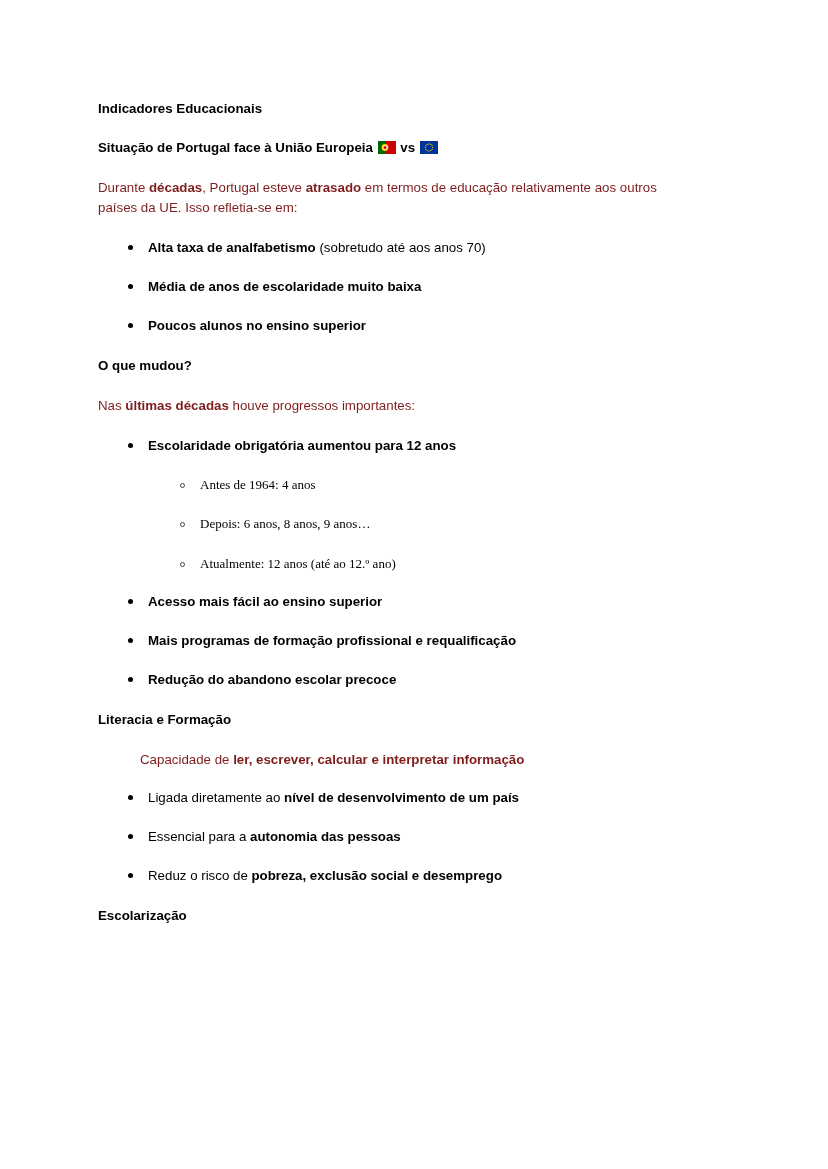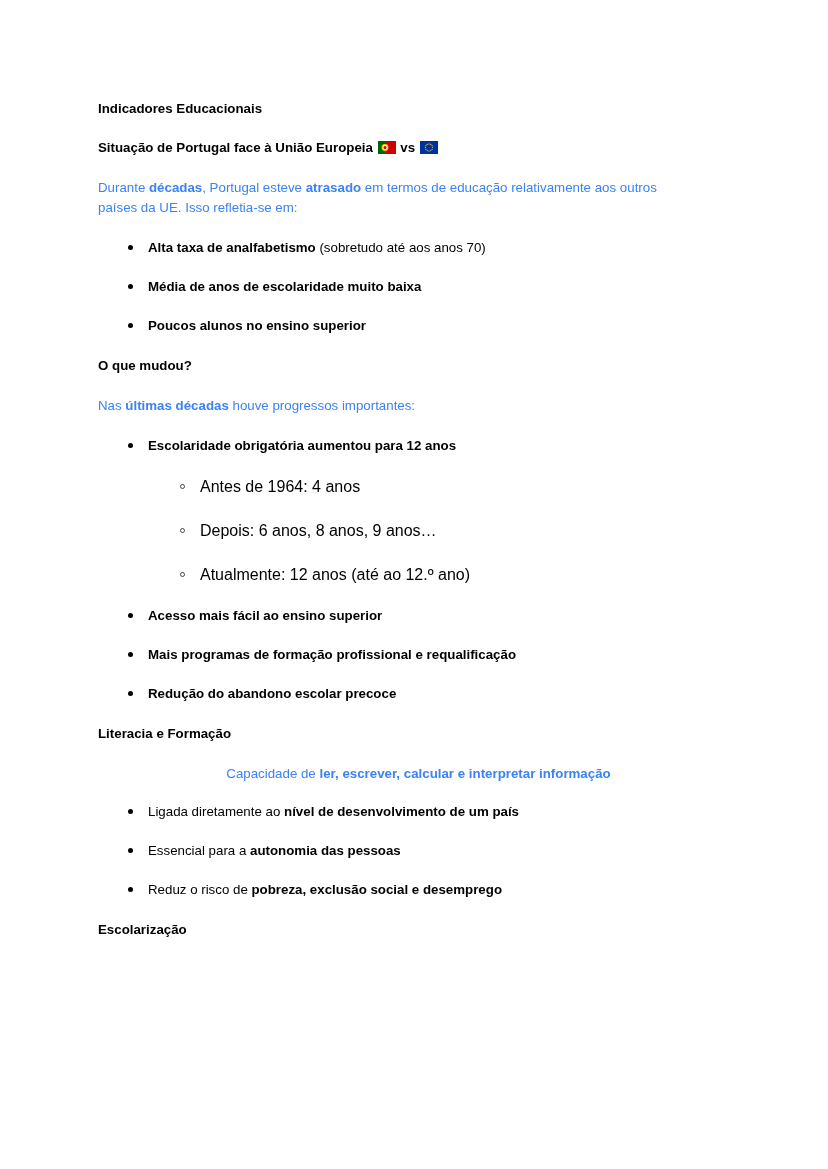--- a/index.html
+++ b/index.html
@@ -37,26 +37,25 @@
     font-size: 13.3px;
     line-height: 1.42;
     margin: 0 0 20px 0;
     color: #000;
   }
   .para {
     font-weight: normal;
     font-size: 13.3px;
     line-height: 1.52;
     margin: 0 0 20px 0;
-    color: #3b82f6;
+    color: #7f1d1d;
   }
   .para.indented {
     margin-left: 42px;
     margin-bottom: 18px;
-    text-align: center;
   }
 
   
   ul.level1 {
     list-style: none;
     margin: 0 0 18px 0;
     padding: 0;
   }
   ul.level1 > li.bullet {
     position: relative;
@@ -100,23 +99,24 @@
 
   ul.level2 {
     list-style: none;
     margin: 19px 0 0 0;
     padding: 0;
   }
   ul.level2 > li.subbullet {
     position: relative;
     padding-left: 52px;
     margin-bottom: 20px;
-    font-size: 16px;
+    font-size: 13px;
     line-height: 1.5;
     font-weight: normal;
+    font-family: Liberation Serif, serif;
   }
   ul.level2 > li.subbullet:last-child {
     margin-bottom: 0;
   }
   ul.level2 > li.subbullet > .marker {
     position: absolute;
     left: 32px;
     top: 0;
   }
   .after-list {

